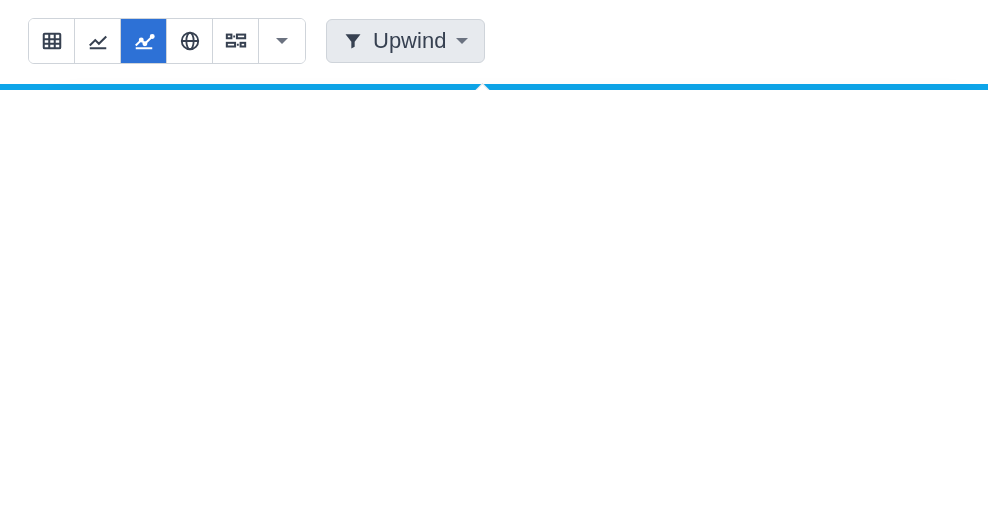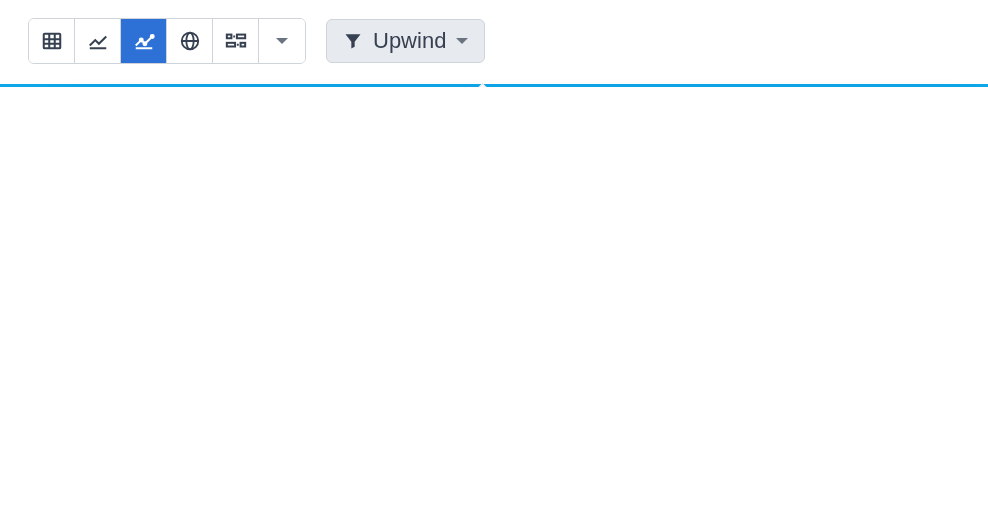--- a/index.html
+++ b/index.html
@@ -12,21 +12,21 @@
   }
   .wrapper {
     position: relative;
     padding: 18px 0 0 0;
   }
   .toolbar {
     display: flex;
     align-items: center;
     gap: 20px;
     padding: 0 28px 20px 28px;
-    border-bottom: 3px solid #0ea5e9;
+    border-bottom: 6px solid #0ea5e9;
   }
   .btn-group {
     display: inline-flex;
     border: 1px solid #cfd4da;
     border-radius: 6px;
     overflow: hidden;
   }
   .btn-group .iconbtn {
     width: 46px;
     height: 44px;

